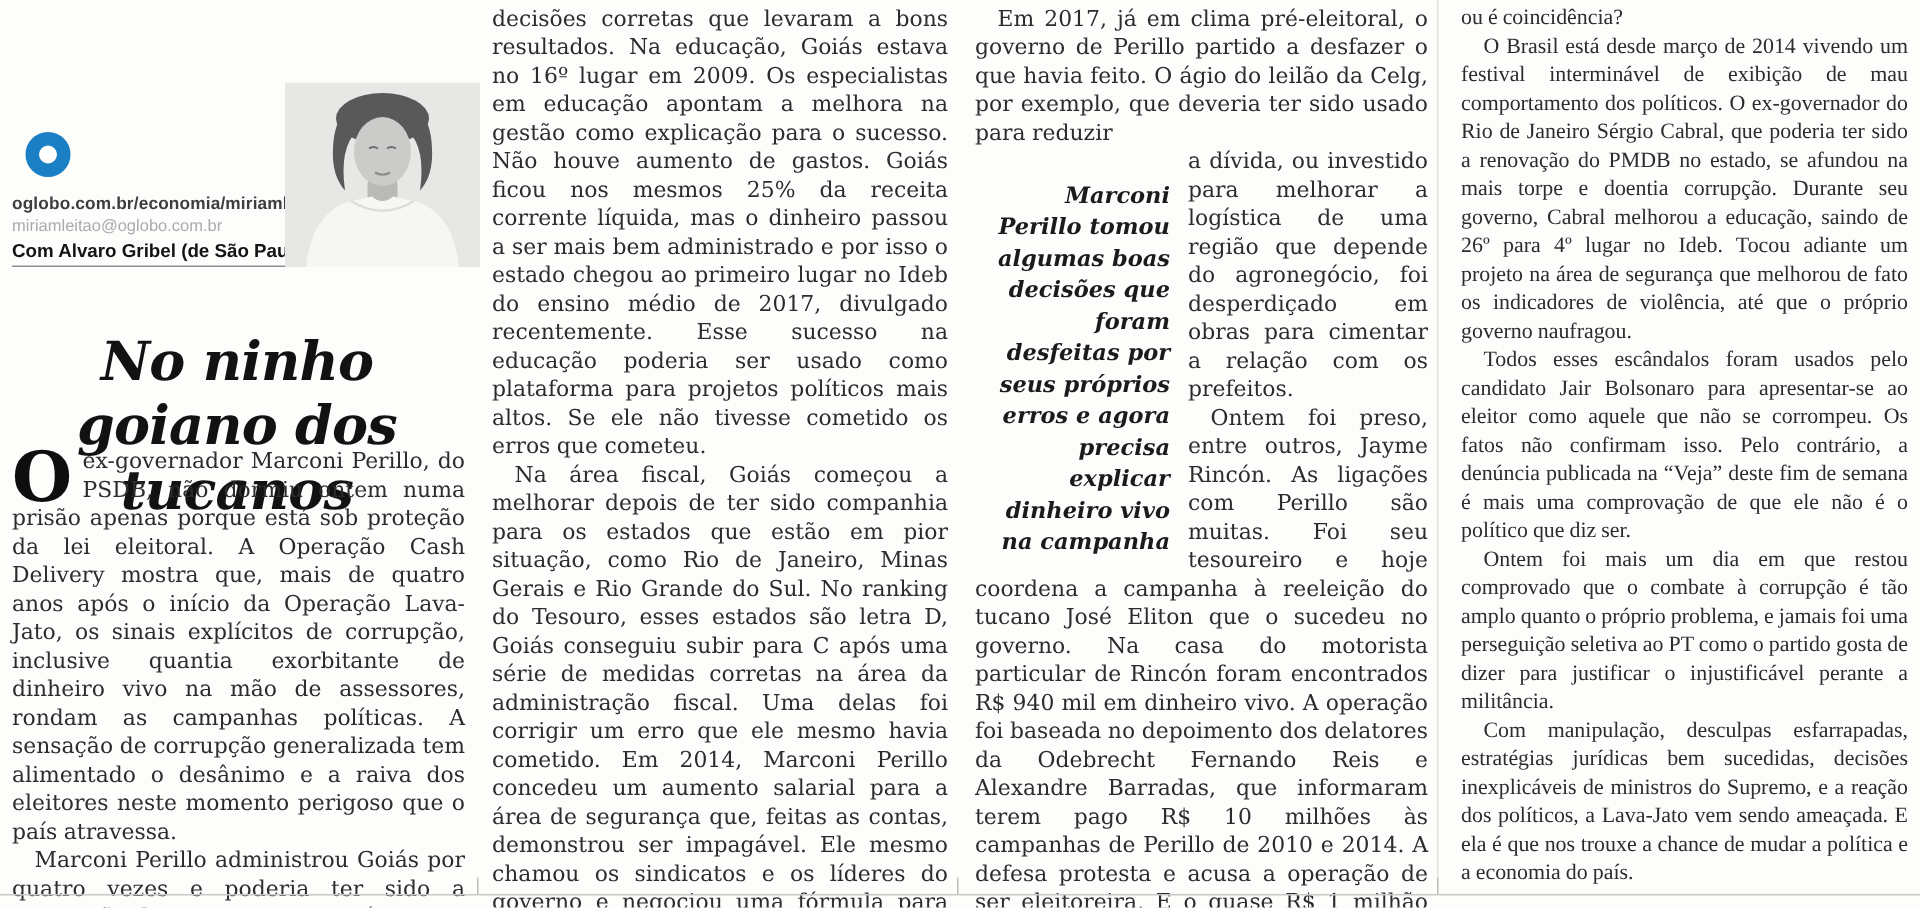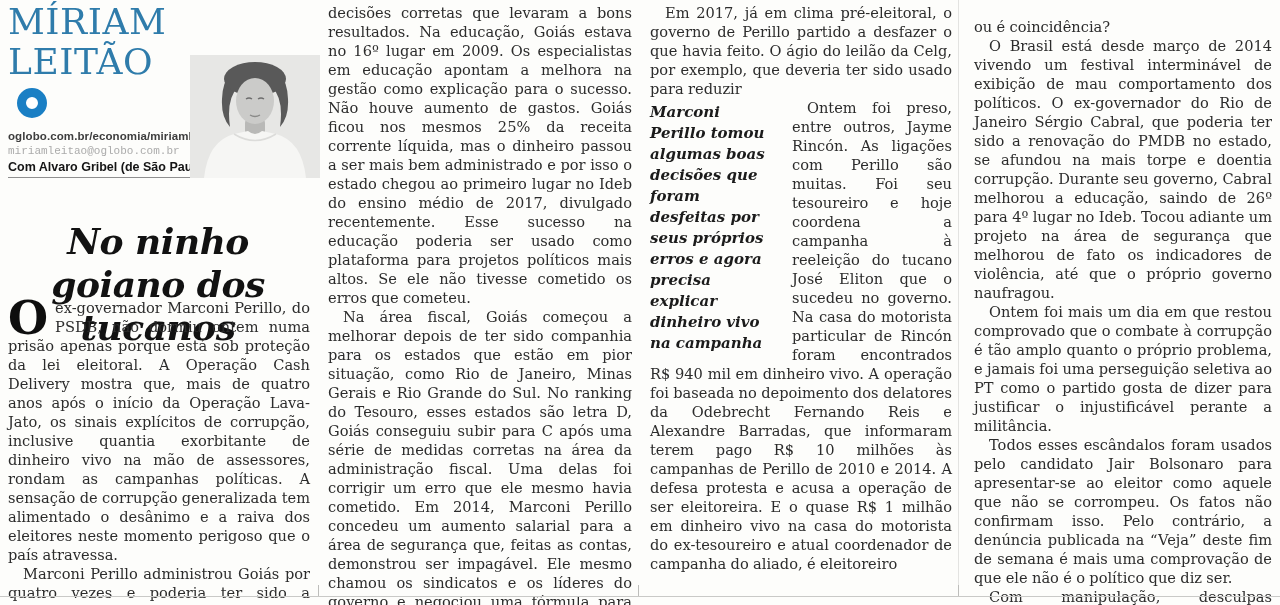--- a/index.html
+++ b/index.html
@@ -8,84 +8,80 @@
     width:1280px; height:605px; background:#fdfdfb; overflow:hidden;
     font-family:"DejaVu Serif", serif;
   }
   .page { position:relative; width:1280px; height:605px; }
 
   
   .col { position:absolute; top:0; height:596px; }
   #col1 { left:8px;   width:302px; }
   #col2 { left:328px; width:304px; padding-top:3px; }
   #col3 { left:650px; width:302px; padding-top:3px; }
-  #col4 { left:974px; width:298px; padding-top:17px; }
+  #col4 { left:974px; width:298px; padding-top:3px;font-family:Liberation Serif, serif; }
 
   .para {
     margin:0; text-align:justify; font-size:14.6px; line-height:19px;
     color:#2c2c2c; hyphens:auto; -webkit-hyphens:auto; word-spacing:-0.3px;
   }
   .para.indent { text-indent:15px; }
 
   
   .masthead { position:absolute; top:0; left:0; width:302px; height:178px; border-bottom:1px solid #8f8f8f; }
   .columnist-name {
     position:absolute; top:2px; left:0;
     font-size:36px; line-height:40px; color:#2f7cab; letter-spacing:0.5px;
     font-family:"DejaVu Serif", serif;
   }
   .brand-logo {
     position:absolute; left:9px; top:88px; width:30px; height:30px;
     border:9px solid #1a7fc4; border-radius:50%; background:#fff;
   }
   .mast-url   { position:absolute; left:0; top:130px; font-family:"Liberation Sans",sans-serif; font-weight:bold; font-size:11.5px; color:#3d3d3d; letter-spacing:0.1px; }
-  .mast-email { position:absolute; left:0; top:145px; font-family:Liberation Mono, monospace; font-size:11px; color:#ababab; }
+  .mast-email { position:absolute; left:0; top:145px; font-family:Liberation Sans, sans-serif; font-size:11px; color:#ababab; }
   .mast-byline{ position:absolute; left:0; top:160px; font-family:"Liberation Sans",sans-serif; font-weight:bold; font-size:12.5px; color:#141414; }
   .photo { position:absolute; right:-10px; top:55px; width:130px; height:123px; }
   .photo svg { display:block; width:100%; height:100%; }
 
   
   .headline {
     position:absolute; top:196px; left:0; width:300px;
     font-style:italic; font-weight:bold; font-size:36px; line-height:43px;
     color:#121212; letter-spacing:-0.5px;text-align:center;
   }
 
   
   .col1-body { position:absolute; top:298px; left:0; width:302px; }
   .dropcap {
     float:left; font-size:46px; line-height:36px; font-weight:bold;
     color:#0e0e0e; padding:2px 7px 0 0;
   }
 
   
   .pullquote {
-    float:left; width:130px; margin:4px 12px 2px 0;
+    float:left; width:130px; margin:22px 12px 2px 0;
     font-weight:bold; font-style:italic; font-size:15px; line-height:21px;
-    color:#1b1b1b; text-align:left;
+    color:#1b1b1b; text-align:right;
   }
 
   
   .vrule  { position:absolute; top:0; left:958px; width:1px; height:593px; background:#e3e3e1; }
   .hrule-bottom { position:absolute; left:0; top:596px; width:1280px; height:1px; background:#c9c9c7; }
   .tick { position:absolute; top:585px; width:1px; height:11px; background:#bdbdbb; }
   .tick.t1 { left:318px; } .tick.t2 { left:638px; } .tick.t3 { left:958px; }
 </style>
 </head>
 <body>
 
 <div class="page">
 
   <div class="col" id="col1">
 
     <div class="masthead">
-      <div class="columnist-name">
-        <div>MÍRIAM</div>
-        <div>LEITÃO</div>
-      </div>
       <div class="brand-logo"></div>
       <div class="mast-url">oglobo.com.br/economia/miriamleitao</div>
       <div class="mast-email">miriamleitao@oglobo.com.br</div>
       <div class="mast-byline">Com Alvaro Gribel (de São Paulo)</div>
 
       <div class="photo">
         <svg viewBox="0 0 130 123" xmlns="http://www.w3.org/2000/svg">
           <rect width="130" height="123" fill="#e7e7e5"></rect>
 
           <path d="M65 8 Q33 10 32 44 Q31 62 40 72 Q36 44 48 32 Q56 24 65 24 Q74 24 82 32 Q94 44 90 72 Q99 62 98 44 Q97 10 65 8 Z" fill="#595959"></path>
@@ -113,28 +109,29 @@
   </div>
 
   <div class="col" id="col2">
     <p class="para">decisões corretas que levaram a bons resultados. Na educação, Goiás estava no 16º lugar em 2009. Os especialistas em educação apontam a melhora na gestão como explicação para o sucesso. Não houve aumento de gastos. Goiás ficou nos mesmos 25% da receita corrente líquida, mas o dinheiro passou a ser mais bem administrado e por isso o estado chegou ao primeiro lugar no Ideb do ensino médio de 2017, divulgado recentemente. Esse sucesso na educação poderia ser usado como plataforma para projetos políticos mais altos. Se ele não tivesse cometido os erros que cometeu.</p>
     <p class="para indent">Na área fiscal, Goiás começou a melhorar depois de ter sido companhia para os estados que estão em pior situação, como Rio de Janeiro, Minas Gerais e Rio Grande do Sul. No ranking do Tesouro, esses estados são letra D, Goiás conseguiu subir para C após uma série de medidas corretas na área da administração fiscal. Uma delas foi corrigir um erro que ele mesmo havia cometido. Em 2014, Marconi Perillo concedeu um aumento salarial para a área de segurança que, feitas as contas, demonstrou ser impagável. Ele mesmo chamou os sindicatos e os líderes do governo e negociou uma fórmula para diminuir o aumento concedido. Em 2016 ele vendeu a Celg, empresa de energia, e entraram R$ 850 milhões no caixa. Goiás fe-</p>
   </div>
 
   <div class="col" id="col3">
     <p class="para indent">Em 2017, já em clima pré-eleitoral, o governo de Perillo partido a desfazer o que havia feito. O ágio do leilão da Celg, por exemplo, que deveria ter sido usado para reduzir</p>
     <aside class="pullquote">Marconi Perillo tomou algumas boas decisões que foram desfeitas por seus próprios erros e agora precisa explicar dinheiro vivo na campanha</aside>
+    <p class="para">a dívida, ou investido para melhorar a logística de uma região que depende do agronegócio, foi desperdiçado em obras para cimentar a relação com os prefeitos.</p>
     <p class="para indent">Ontem foi preso, entre outros, Jayme Rincón. As ligações com Perillo são muitas. Foi seu tesoureiro e hoje coordena a campanha à reeleição do tucano José Eliton que o sucedeu no governo. Na casa do motorista particular de Rincón foram encontrados R$ 940 mil em dinheiro vivo. A operação foi baseada no depoimento dos delatores da Odebrecht Fernando Reis e Alexandre Barradas, que informaram terem pago R$ 10 milhões às campanhas de Perillo de 2010 e 2014. A defesa protesta e acusa a operação de ser eleitoreira. E o quase R$ 1 milhão em dinheiro vivo na casa do motorista do ex-tesoureiro e atual coordenador de campanha do aliado, é eleitoreiro</p>
   </div>
 
   <div class="col" id="col4">
     <p class="para">ou é coincidência?</p>
     <p class="para indent">O Brasil está desde março de 2014 vivendo um festival interminável de exibição de mau comportamento dos políticos. O ex-governador do Rio de Janeiro Sérgio Cabral, que poderia ter sido a renovação do PMDB no estado, se afundou na mais torpe e doentia corrupção. Durante seu governo, Cabral melhorou a educação, saindo de 26º para 4º lugar no Ideb. Tocou adiante um projeto na área de segurança que melhorou de fato os indicadores de violência, até que o próprio governo naufragou.</p>
+    <p class="para indent">Todos esses escândalos foram usados pelo candidato Jair Bolsonaro para apresentar-se ao eleitor como aquele que não se corrompeu. Os fatos não confirmam isso. Pelo contrário, a denúncia publicada na “Veja” deste fim de semana é mais uma comprovação de que ele não é o político que diz ser.</p>
     <p class="para indent">Ontem foi mais um dia em que restou comprovado que o combate à corrupção é tão amplo quanto o próprio problema, e jamais foi uma perseguição seletiva ao PT como o partido gosta de dizer para justificar o injustificável perante a militância.</p>
-    <p class="para indent">Todos esses escândalos foram usados pelo candidato Jair Bolsonaro para apresentar-se ao eleitor como aquele que não se corrompeu. Os fatos não confirmam isso. Pelo contrário, a denúncia publicada na “Veja” deste fim de semana é mais uma comprovação de que ele não é o político que diz ser.</p>
     <p class="para indent">Com manipulação, desculpas esfarrapadas, estratégias jurídicas bem sucedidas, decisões inexplicáveis de ministros do Supremo, e a reação dos políticos, a Lava-Jato vem sendo ameaçada. E ela é que nos trouxe a chance de mudar a política e a economia do país.</p>
   </div>
 
   <div class="vrule"></div>
   <div class="hrule-bottom"></div>
   <div class="tick t1"></div>
   <div class="tick t2"></div>
   <div class="tick t3"></div>
 
 </div>

